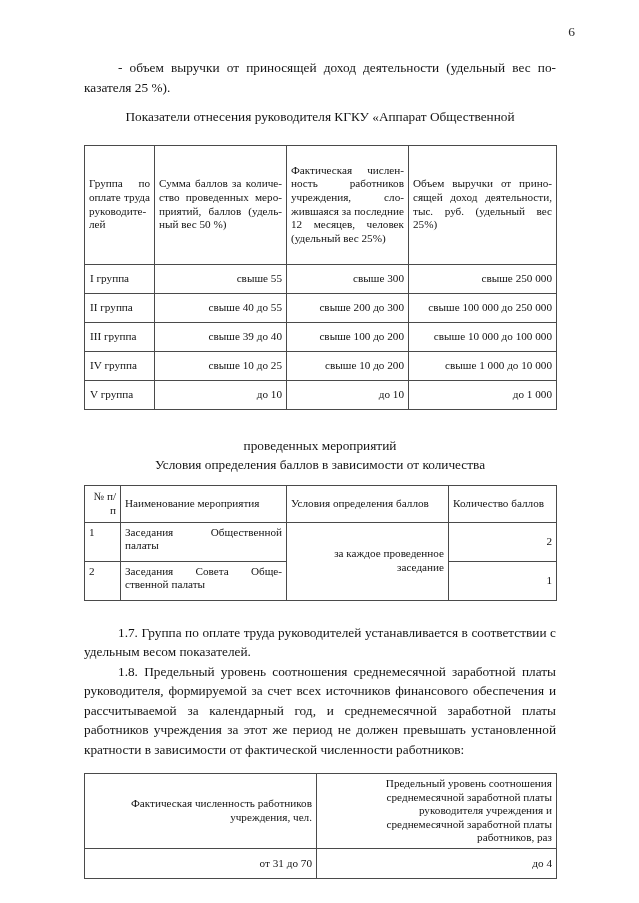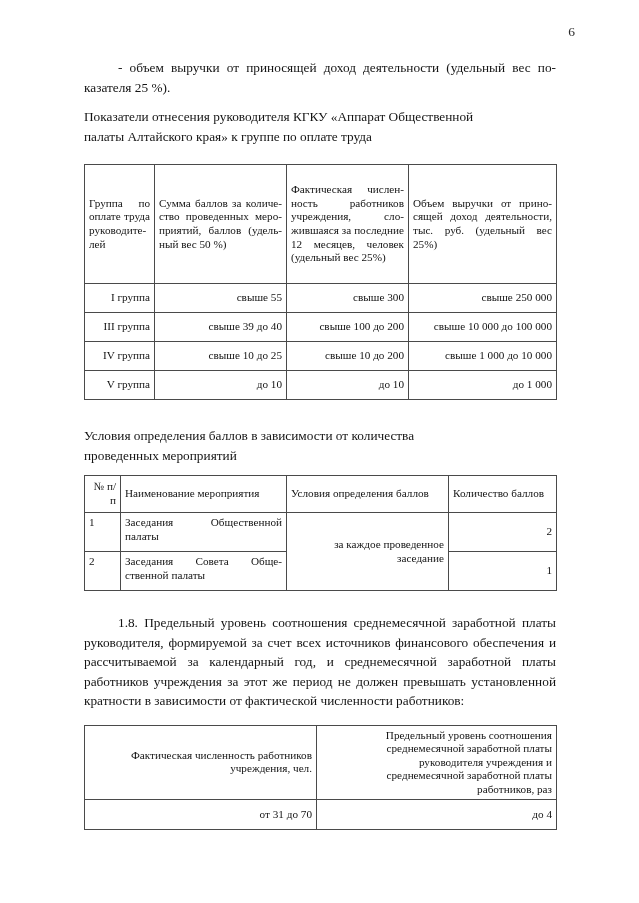--- a/index.html
+++ b/index.html
@@ -39,20 +39,21 @@
     line-height: 19.5px;
     text-align: justify;
     text-indent: 34px;
     color: #141414;
     hyphens: manual;
   }
   .heading {
     margin: 0;
     font-size: 13.3px;
     line-height: 19.5px;
+    text-align: center;
     color: #141414;
   }
   .spacer-10 { height: 10px; }
   .spacer-14 { height: 14px; }
   .spacer-18 { height: 18px; }
   .spacer-22 { height: 22px; }
   .spacer-26 { height: 26px; }
 
   table.doc {
     border-collapse: collapse;
@@ -86,21 +87,21 @@
   #table-groups .c2 { width: 122px; }
   #table-groups .c3 { width: 148px; }
   #table-groups thead td {
     height: 112px;
     vertical-align: middle;
   }
   #table-groups tbody td {
     height: 22px;
   }
   #table-groups tbody td.lbl {
-    text-align: right;
+    text-align: left;
     vertical-align: middle;
     padding-left: 5px;
   }
 
   
   #table-scores { width: 472px; }
   #table-scores .s0 { width: 36px; }
   #table-scores .s1 { width: 166px; }
   #table-scores .s2 { width: 162px; }
   #table-scores .s3 { width: 108px; }
@@ -121,21 +122,20 @@
 
   <div class="page-number">6</div>
 
   <div class="content">
 
     <p class="body-text">- объем выручки от приносящей доход деятельности (удельный вес по­казателя 25 %).</p>
 
     <div class="spacer-10"></div>
 
     <div class="heading">Показатели отнесения руководителя КГКУ «Аппарат Общественной</div>
-    <div class="heading">палаты Алтайского края» к группе по оплате труда</div>
 
     <div class="spacer-18"></div>
 
     <table class="doc" id="table-groups">
       <colgroup>
         <col class="c0">
           <col class="c1">
           <col class="c2">
           <col class="c3">
       </colgroup>
@@ -148,20 +148,26 @@
         </tr>
       </thead>
       <tbody>
         <tr>
           <td class="lbl">I группа</td>
           <td class="ctr">свыше 55</td>
           <td class="ctr">свыше 300</td>
           <td class="ctr">свыше 250 000</td>
         </tr>
         <tr>
+          <td class="lbl">II группа</td>
+          <td class="ctr">свыше 40 до 55</td>
+          <td class="ctr">свыше 200 до 300</td>
+          <td class="ctr">свыше 100 000 до 250 000</td>
+        </tr>
+        <tr>
           <td class="lbl">III группа</td>
           <td class="ctr">свыше 39 до 40</td>
           <td class="ctr">свыше 100 до 200</td>
           <td class="ctr">свыше 10 000 до 100 000</td>
         </tr>
         <tr>
           <td class="lbl">IV группа</td>
           <td class="ctr">свыше 10 до 25</td>
           <td class="ctr">свыше 10 до 200</td>
           <td class="ctr">свыше 1 000 до 10 000</td>
@@ -170,22 +176,22 @@
           <td class="lbl">V группа</td>
           <td class="ctr">до 10</td>
           <td class="ctr">до 10</td>
           <td class="ctr">до 1 000</td>
         </tr>
       </tbody>
     </table>
 
     <div class="spacer-26"></div>
 
+    <div class="heading">проведенных мероприятий</div>
     <div class="heading">Условия определения баллов в зависимости от количества</div>
-    <div class="heading">проведенных мероприятий</div>
 
     <div class="spacer-10"></div>
 
     <table class="doc" id="table-scores">
       <colgroup>
         <col class="s0">
           <col class="s1">
           <col class="s2">
           <col class="s3">
       </colgroup>
@@ -207,20 +213,21 @@
         <tr>
           <td>2</td>
           <td class="just">Заседания Совета Обще­ственной палаты</td>
           <td class="ctr">1</td>
         </tr>
       </tbody>
     </table>
 
     <div class="spacer-22"></div>
 
+    <p class="body-text">1.7. Группа по оплате труда руководителей устанавливается в соответ­ствии с удельным весом показателей.</p>
     <p class="body-text">1.8. Предельный уровень соотношения среднемесячной заработной платы руководителя, формируемой за счет всех источников финансового обеспечения и рассчитываемой за календарный год, и среднемесячной зара­ботной платы работников учреждения за этот же период не должен превы­шать установленной кратности в зависимости от фактической численности работников:</p>
 
     <div class="spacer-14"></div>
 
     <table class="doc" id="table-ratio">
       <colgroup>
         <col class="r0">
           <col class="r1">
       </colgroup>
       <thead>

